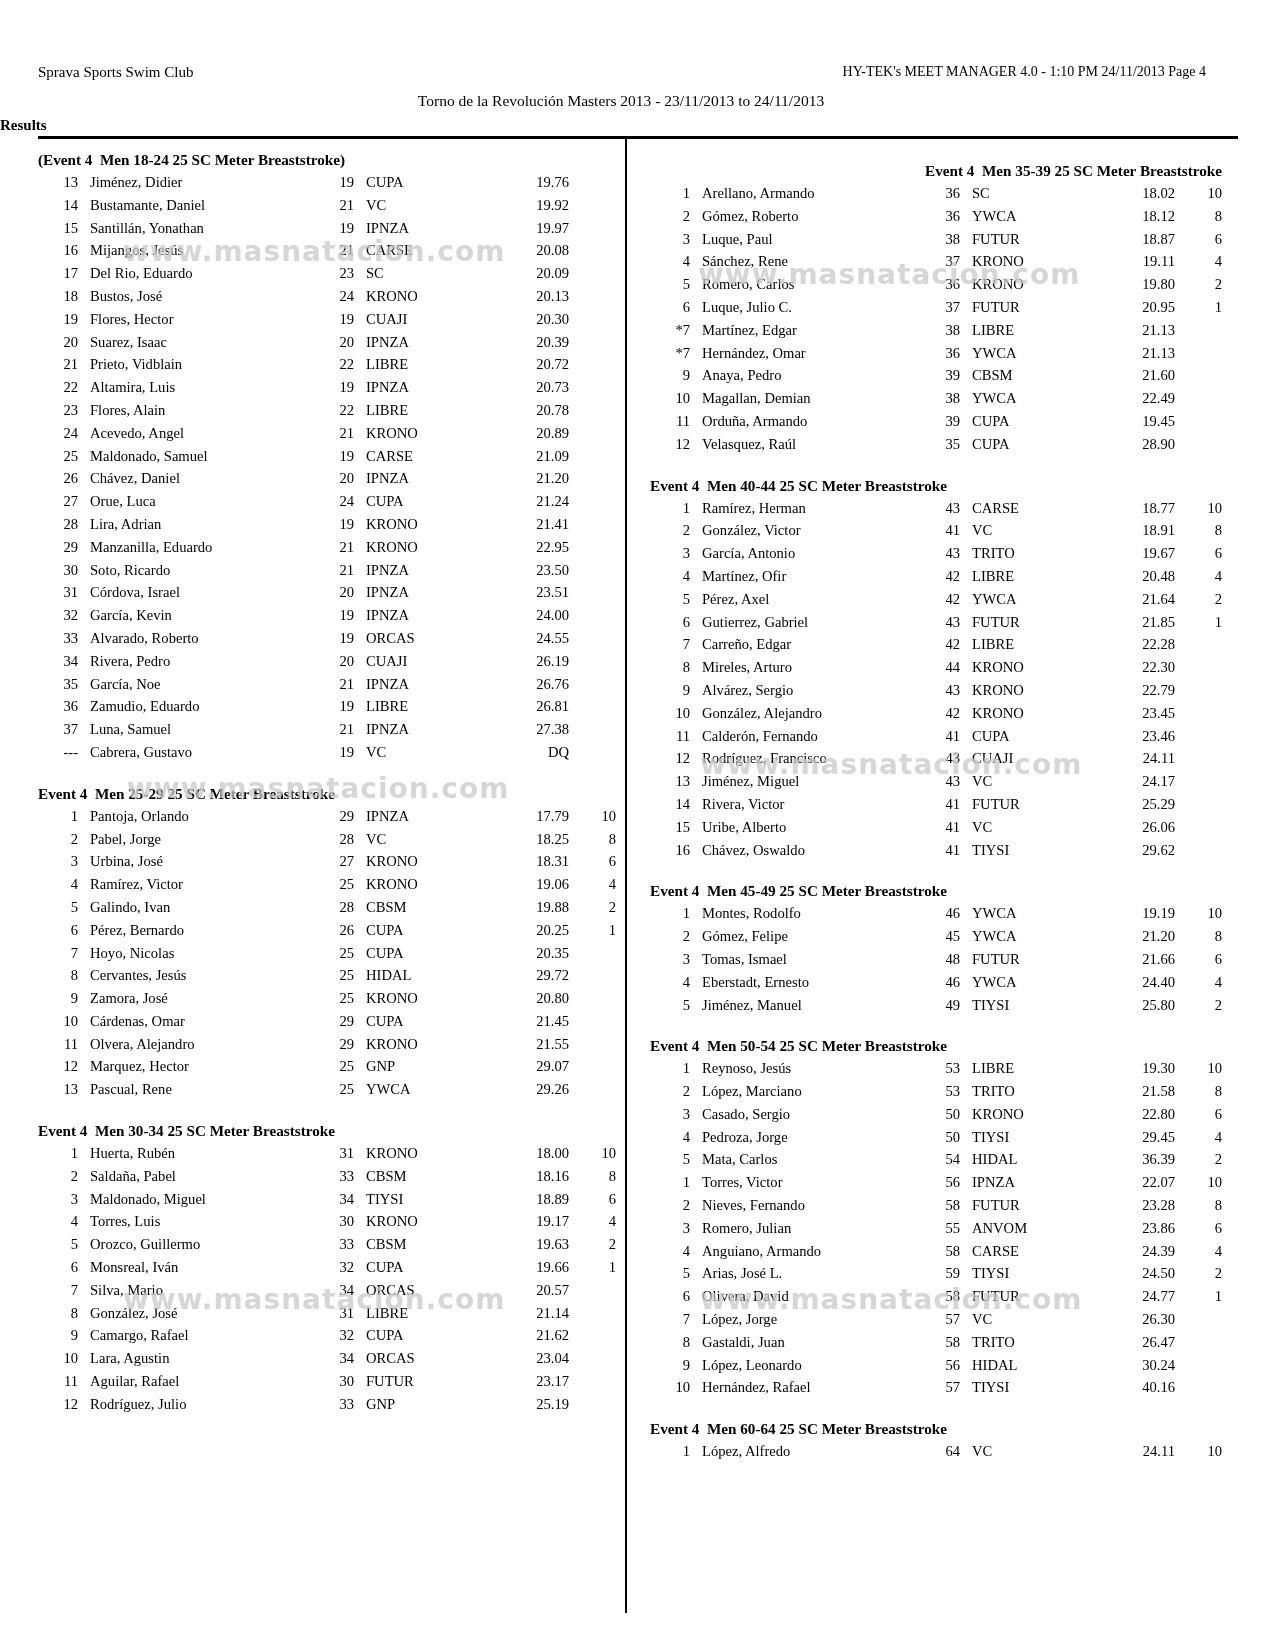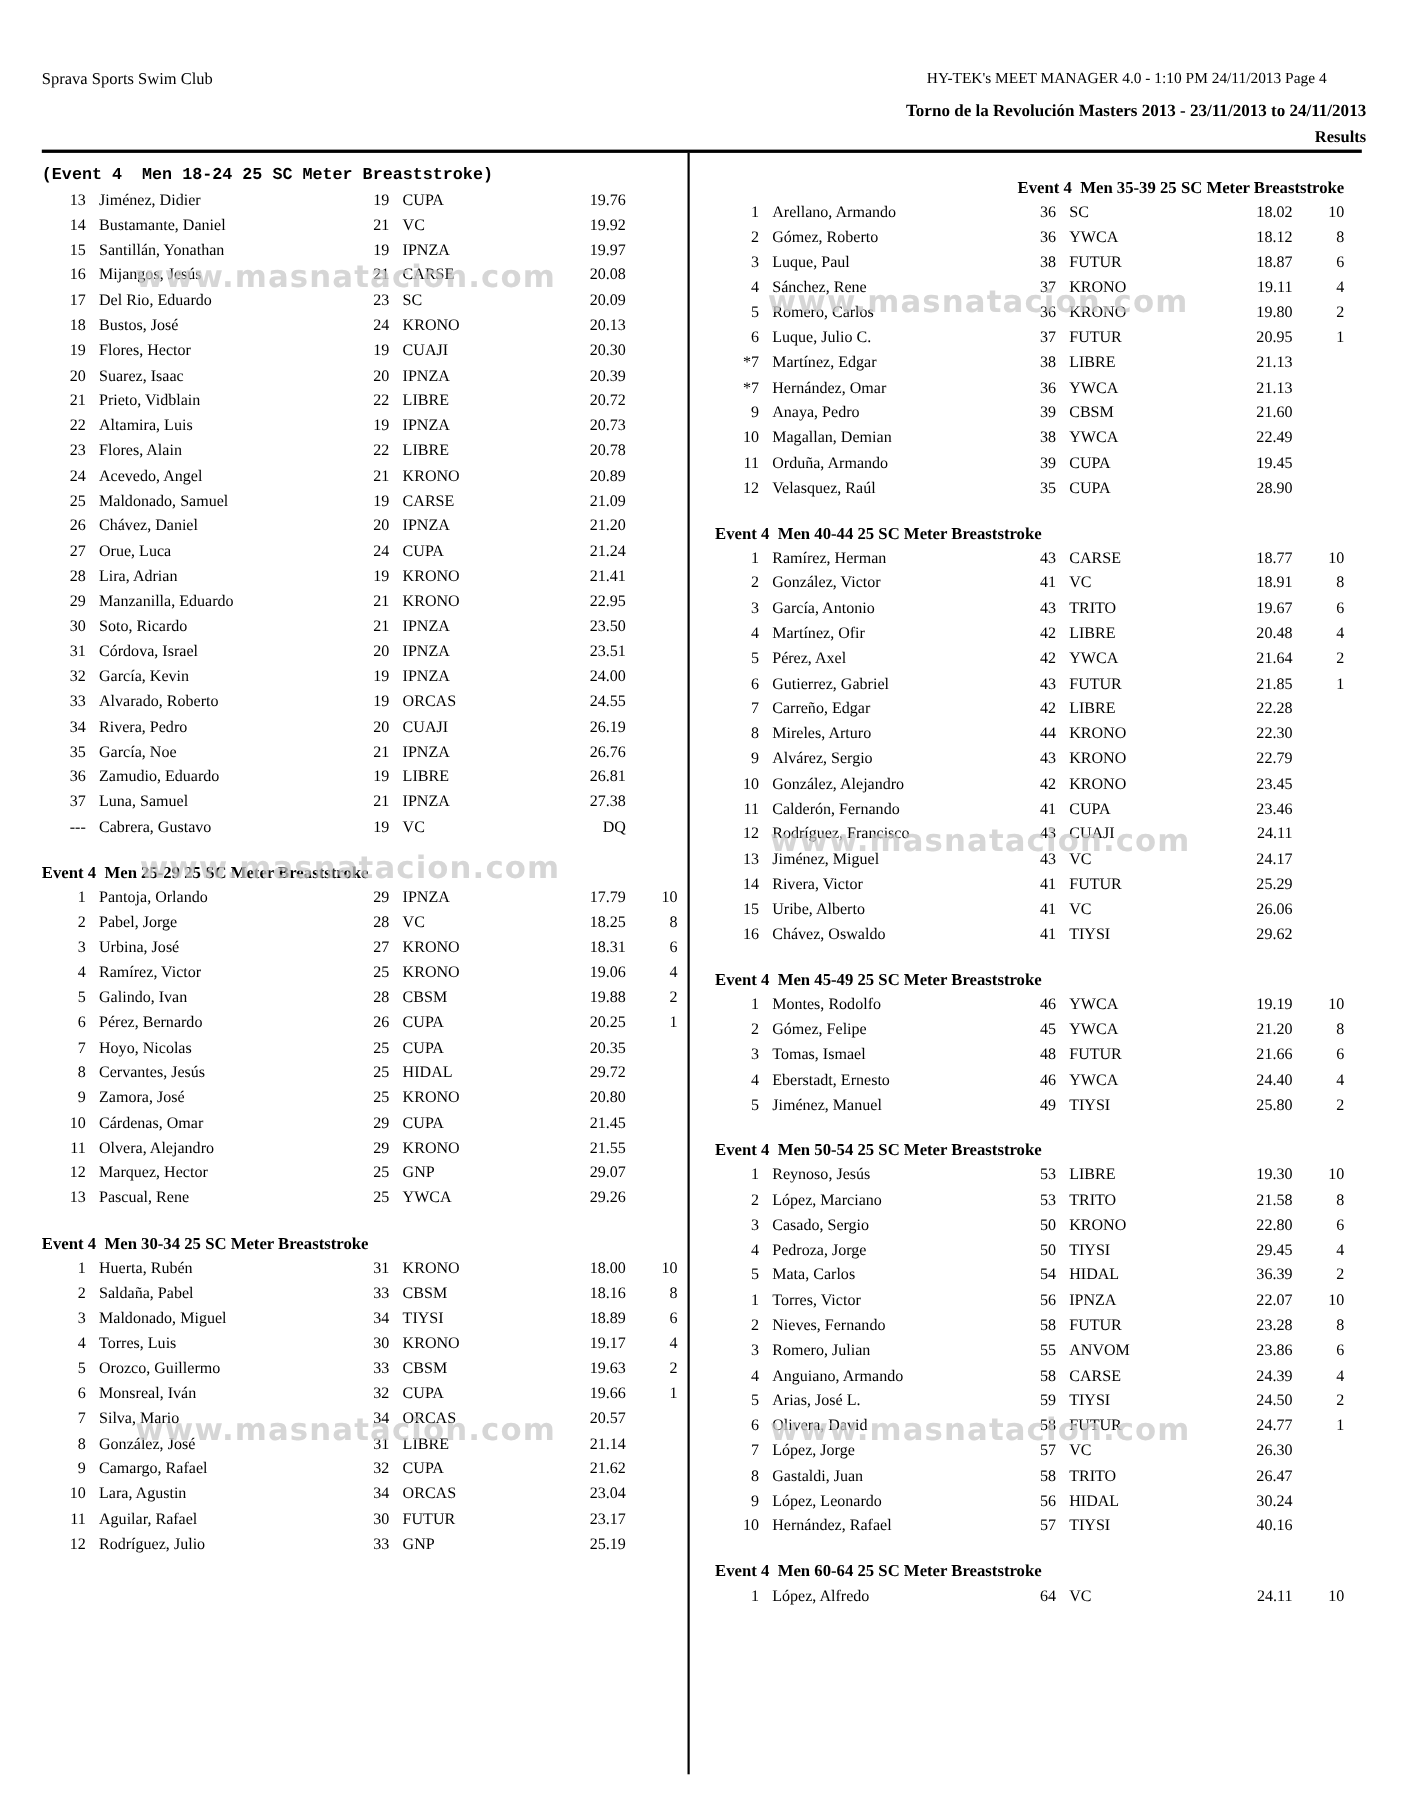--- a/index.html
+++ b/index.html
@@ -2,32 +2,32 @@
 <html><head>
 <meta charset="utf-8">
 <style>
   html,body{margin:0;padding:0;background:#ffffff;}
   body{width:1275px;height:1650px;position:relative;font-family:"Liberation Serif", serif;color:#000;}
   .page{position:absolute;inset:0;width:1242px;height:1650px;background:#fff;overflow:hidden;}
 
   
   .hdr-club{position:absolute;left:38px;top:64px;font-size:15px;}
   .hdr-right{position:absolute;right:36px;top:64px;font-size:14px;text-align:right;}
-  .hdr-title{position:absolute;left:0;top:92px;width:100%;text-align:right;font-size:15.5px;font-weight:bold;}
-  .hdr-results{position:absolute;left:0;top:117px;width:100%;text-align:right;font-size:15px;font-weight:bold;}
+  .hdr-title{position:absolute;left:0;top:92px;width:100%;text-align:center;font-size:15.5px;font-weight:normal;}
+  .hdr-results{position:absolute;left:0;top:117px;width:100%;text-align:left;font-size:15px;font-weight:bold;}
   .rule{position:absolute;left:38px;top:136px;width:1200px;height:3px;background:#000;}
   .vdivider{position:absolute;left:625px;top:139px;width:2px;height:1474px;background:#000;}
 
   
   .col{position:absolute;top:146px;}
   .col-left{left:38px;width:578px;}
   .col-right{left:650px;width:572px;}
 
   .section-title{font-weight:bold;font-size:15.2px;line-height:23px;margin-top:18px;white-space:pre;}
-  .col-left .section-title:first-child{margin-top:2px;font-family:Liberation Mono, monospace;}
+  .col-left .section-title:first-child{margin-top:2px;}
   .col-right .section-title:first-child{margin-top:13px;text-align:right;}
 
   .row{display:grid;grid-template-columns:40px 12px 1fr 36px 12px 110px 93px 47px;
        font-size:14.6px;line-height:22.8px;height:22.8px;white-space:nowrap;}
   .c-place{text-align:right;}
   .c-name{text-align:left;overflow:hidden;}
   .c-age{text-align:right;}
   .c-team{text-align:left;}
   .c-time{text-align:right;}
   .c-pts{text-align:right;}

